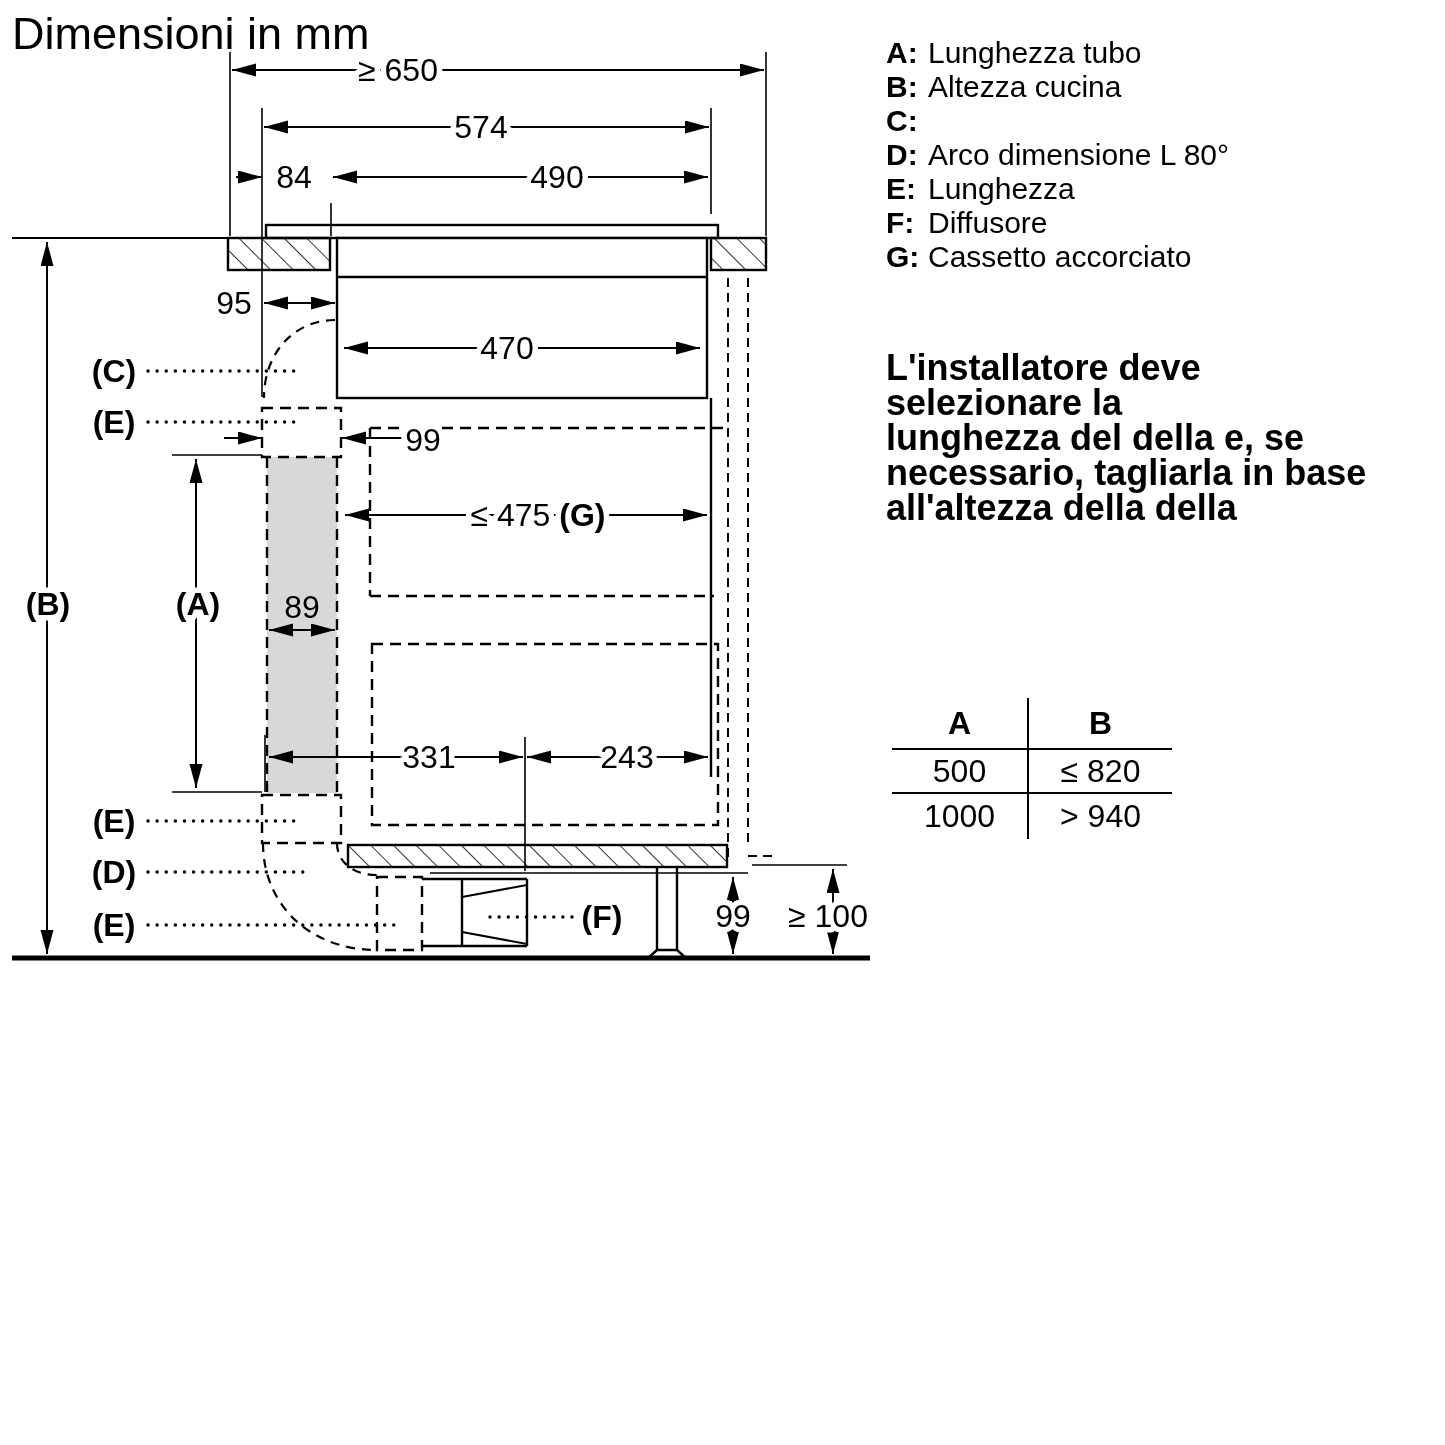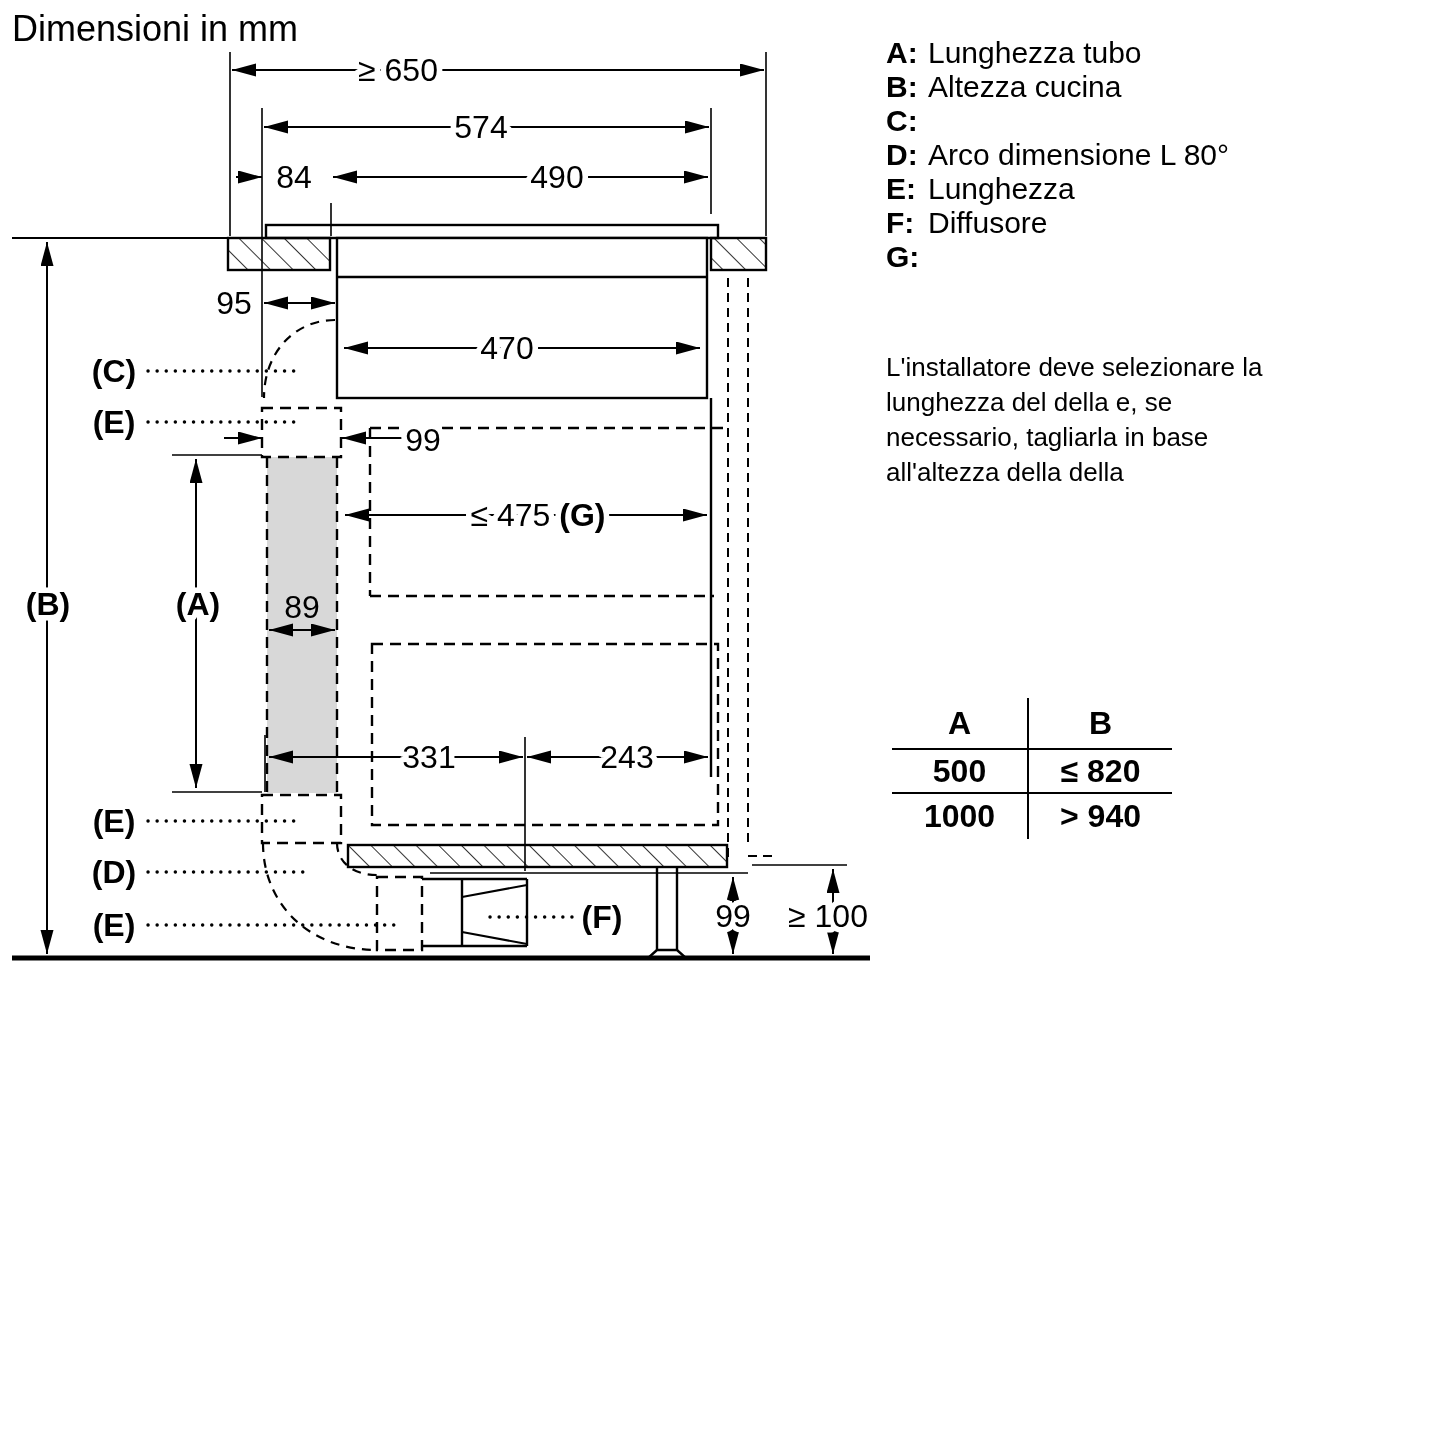--- a/index.html
+++ b/index.html
@@ -1,27 +1,27 @@
 <!DOCTYPE html>
 <html><head>
 <meta charset="utf-8">
 <style>
   html,body{margin:0;padding:0;background:#fff;}
   body{width:1445px;height:1445px;position:relative;font-family:"Liberation Sans",sans-serif;color:#000;}
   svg{position:absolute;left:0;top:0;}
   svg text{font-family:"Liberation Sans",sans-serif;font-size:32px;fill:#000;text-anchor:middle;dominant-baseline:central;}
   svg text.b, svg tspan.b{font-weight:bold;}
   svg text.halo{paint-order:stroke fill;stroke:#fff;stroke-width:11px;stroke-linejoin:round;}
-  .title{position:absolute;left:12px;top:8px;font-size:36px;}
+  .title{position:absolute;left:12px;top:8px;font-size:45px;}
   .legend{position:absolute;left:886px;top:36px;font-size:30px;line-height:34px;}
   .legend-row{display:flex;}
   .legend-row b{width:42px;flex:none;}
-  .note{position:absolute;left:886px;top:350px;width:500px;font-size:26px;line-height:35px;}
+  .note{position:absolute;left:886px;top:350px;width:500px;font-size:36px;line-height:35px;font-weight:bold;}
   .dimtable{position:absolute;left:892px;top:698px;font-size:32px;}
-  .trow{display:flex;font-weight:bold;}
+  .trow{display:flex;}
   .trow .c1{width:135px;border-right:2.5px solid #000;display:flex;align-items:center;justify-content:center;}
   .trow .c2{width:143px;display:flex;align-items:center;justify-content:center;}
   .trow.hdr{height:50px;border-bottom:2.5px solid #000;font-weight:bold;}
   .trow.r1{height:42px;border-bottom:2.5px solid #000;}
   .trow.r2{height:45px;}
 </style>
 </head>
 <body>
 
 <svg width="1445" height="1445" viewBox="0 0 1445 1445">
@@ -166,20 +166,21 @@
   <div class="legend-row">
       <b>E:</b>
       <span>Lunghezza</span>
     </div>
   <div class="legend-row">
       <b>F:</b>
       <span>Diffusore</span>
     </div>
   <div class="legend-row">
       <b>G:</b>
+      <span>Cassetto accorciato</span>
     </div>
 </div>
 
 <div class="note">
   <div>L'installatore deve selezionare la</div>
   <div>lunghezza del della e, se</div>
   <div>necessario, tagliarla in base</div>
   <div>all'altezza della della</div>
 </div>
 

